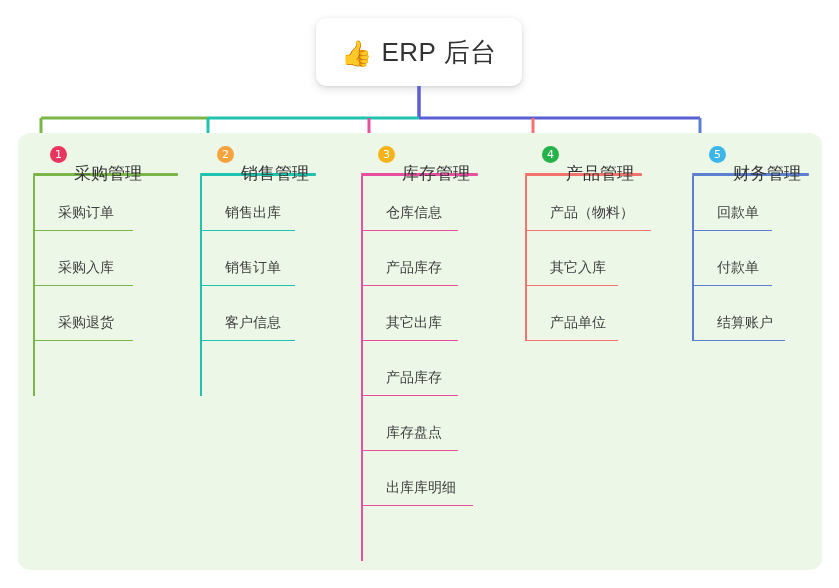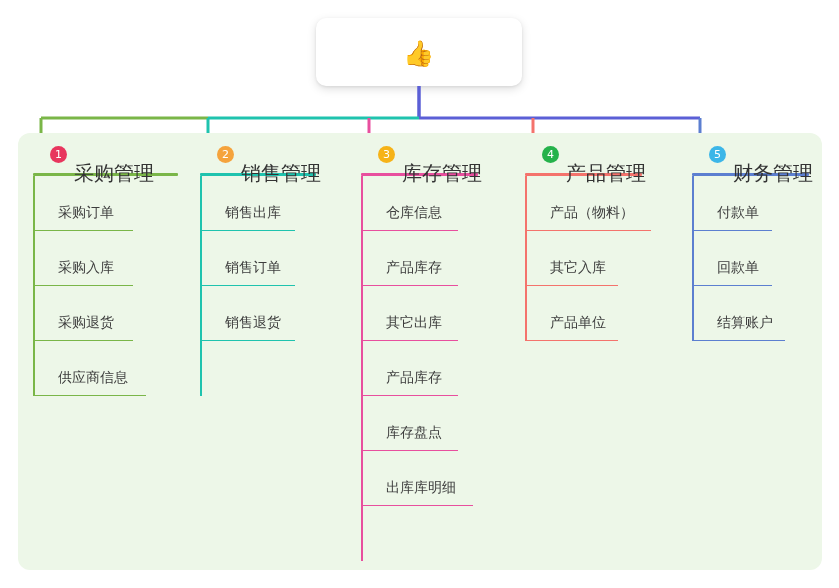--- a/index.html
+++ b/index.html
@@ -89,21 +89,21 @@
     height: 17px;
     border-radius: 50%;
     color: #ffffff;
     font-size: 11px;
     line-height: 17px;
     text-align: center;
     font-family: "DejaVu Sans", sans-serif;
     flex: 0 0 auto;
   }
   .head-label {
-    font-size: 20px;
+    font-size: 17px;
     color: #333333;
     white-space: nowrap;
     margin-top: 39px;
   }
   .head-rule {
     height: 3px;
     margin-top: 6px;
     border-radius: 1px;
   }
 
@@ -139,20 +139,21 @@
     height: 1.5px;
   }
 </style>
 </head>
 <body>
 
 <div class="stage">
 
   <div class="root-card">
     <span class="root-emoji">👍</span>
+    <span class="root-title">ERP 后台</span>
   </div>
 
   <svg class="connectors" width="839" height="588" viewBox="0 0 839 588" xmlns="http://www.w3.org/2000/svg">
     <g id="connector-group" stroke-width="3" fill="none" stroke-linecap="butt">
         <line x1="419" y1="86" x2="419" y2="118" stroke="#5b5fd6" stroke-width="3.5"></line>
         <line x1="41" y1="118" x2="208" y2="118" stroke="#7ab648" stroke-width="3"></line>
         <line x1="208" y1="118" x2="419" y2="118" stroke="#1fc3ae" stroke-width="3"></line>
         <line x1="419" y1="118" x2="700" y2="118" stroke="#5b5fd6" stroke-width="3"></line>
         <line x1="41" y1="118" x2="41" y2="145" stroke="#7ab648" stroke-width="3"></line>
         <line x1="208" y1="118" x2="208" y2="145" stroke="#1fc3ae" stroke-width="3"></line>
@@ -178,44 +179,40 @@
             <div class="leaf-rule" style="background: rgb(122, 182, 72); width: 100px;"></div>
           </div>
           <div class="leaf">
             <span class="leaf-label">采购入库</span>
             <div class="leaf-rule" style="background: rgb(122, 182, 72); width: 100px;"></div>
           </div>
           <div class="leaf">
             <span class="leaf-label">采购退货</span>
             <div class="leaf-rule" style="background: rgb(122, 182, 72); width: 100px;"></div>
           </div>
-          <div class="leaf">
-            <span class="leaf-label">供应商信息</span>
-            <div class="leaf-rule" style="background: rgb(122, 182, 72); width: 113px;"></div>
-          </div>
         </div>
       </div>
       <div class="col" style="left: 200px;">
         <div class="col-head" style="width: 116px;">
           <span class="badge" style="background: rgb(245, 163, 60);">2</span>
           <span class="head-label">销售管理</span>
         </div>
         <div class="head-rule" style="background: rgb(31, 195, 174); width: 116px;"></div>
         <div class="leaves">
           <div class="spine" style="background: rgb(31, 195, 174); height: 220px;"></div>
           <div class="leaf">
             <span class="leaf-label">销售出库</span>
             <div class="leaf-rule" style="background: rgb(31, 195, 174); width: 95px;"></div>
           </div>
           <div class="leaf">
             <span class="leaf-label">销售订单</span>
             <div class="leaf-rule" style="background: rgb(31, 195, 174); width: 95px;"></div>
           </div>
           <div class="leaf">
-            <span class="leaf-label">销售退货</span>
+            <span class="leaf-label">客户信息</span>
             <div class="leaf-rule" style="background: rgb(31, 195, 174); width: 95px;"></div>
           </div>
         </div>
       </div>
       <div class="col" style="left: 361px;">
         <div class="col-head" style="width: 117px;">
           <span class="badge" style="background: rgb(246, 179, 24);">3</span>
           <span class="head-label">库存管理</span>
         </div>
         <div class="head-rule" style="background: rgb(232, 79, 158); width: 117px;"></div>
@@ -271,28 +268,28 @@
       </div>
       <div class="col" style="left: 692px;">
         <div class="col-head" style="width: 117px;">
           <span class="badge" style="background: rgb(60, 182, 232);">5</span>
           <span class="head-label">财务管理</span>
         </div>
         <div class="head-rule" style="background: rgb(92, 127, 208); width: 117px;"></div>
         <div class="leaves">
           <div class="spine" style="background: rgb(92, 127, 208); height: 165px;"></div>
           <div class="leaf">
+            <span class="leaf-label">回款单</span>
+            <div class="leaf-rule" style="background: rgb(92, 127, 208); width: 80px;"></div>
+          </div>
+          <div class="leaf">
             <span class="leaf-label">付款单</span>
             <div class="leaf-rule" style="background: rgb(92, 127, 208); width: 80px;"></div>
           </div>
           <div class="leaf">
-            <span class="leaf-label">回款单</span>
-            <div class="leaf-rule" style="background: rgb(92, 127, 208); width: 80px;"></div>
-          </div>
-          <div class="leaf">
             <span class="leaf-label">结算账户</span>
             <div class="leaf-rule" style="background: rgb(92, 127, 208); width: 93px;"></div>
           </div>
         </div>
       </div>
     </div>
 
 </div>
 
 </body></html>

